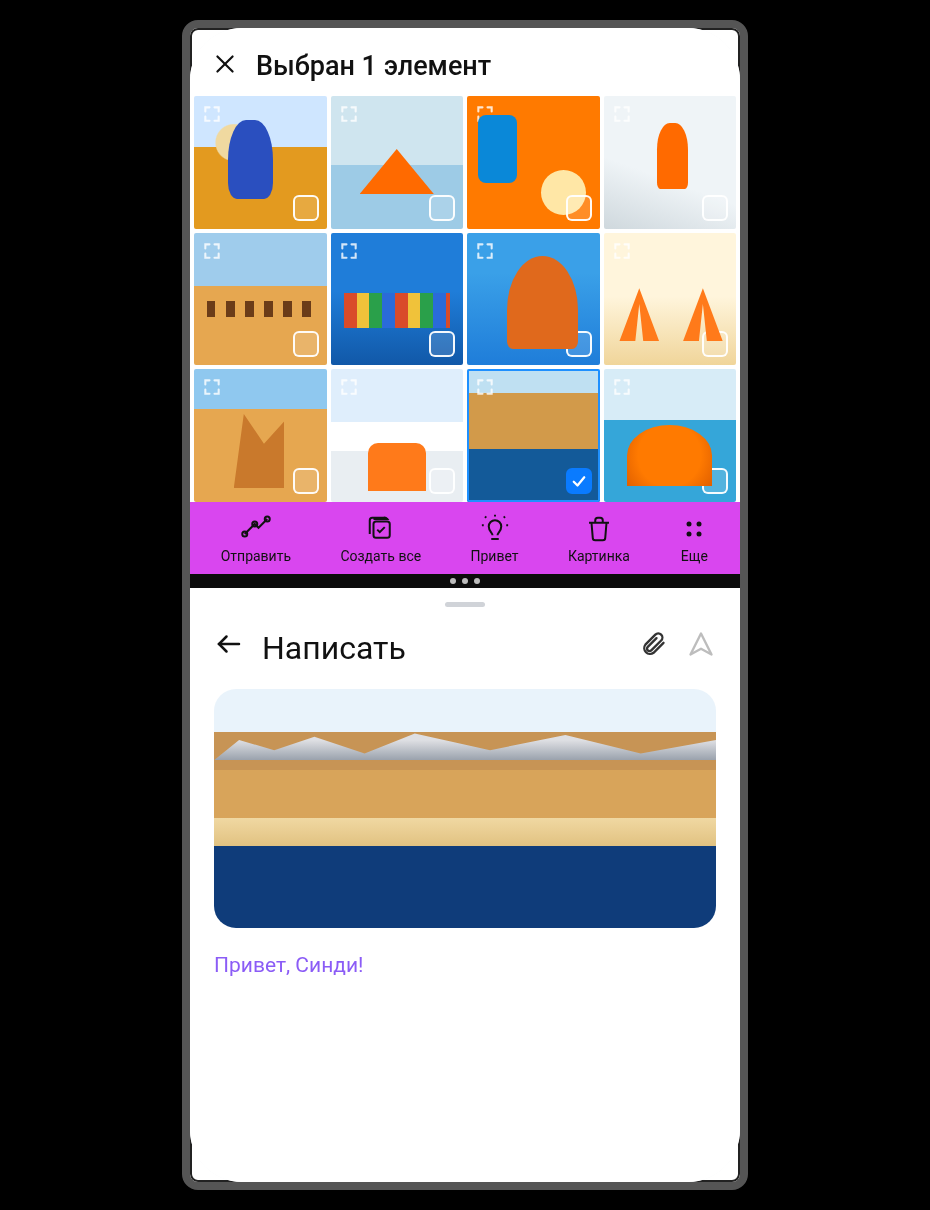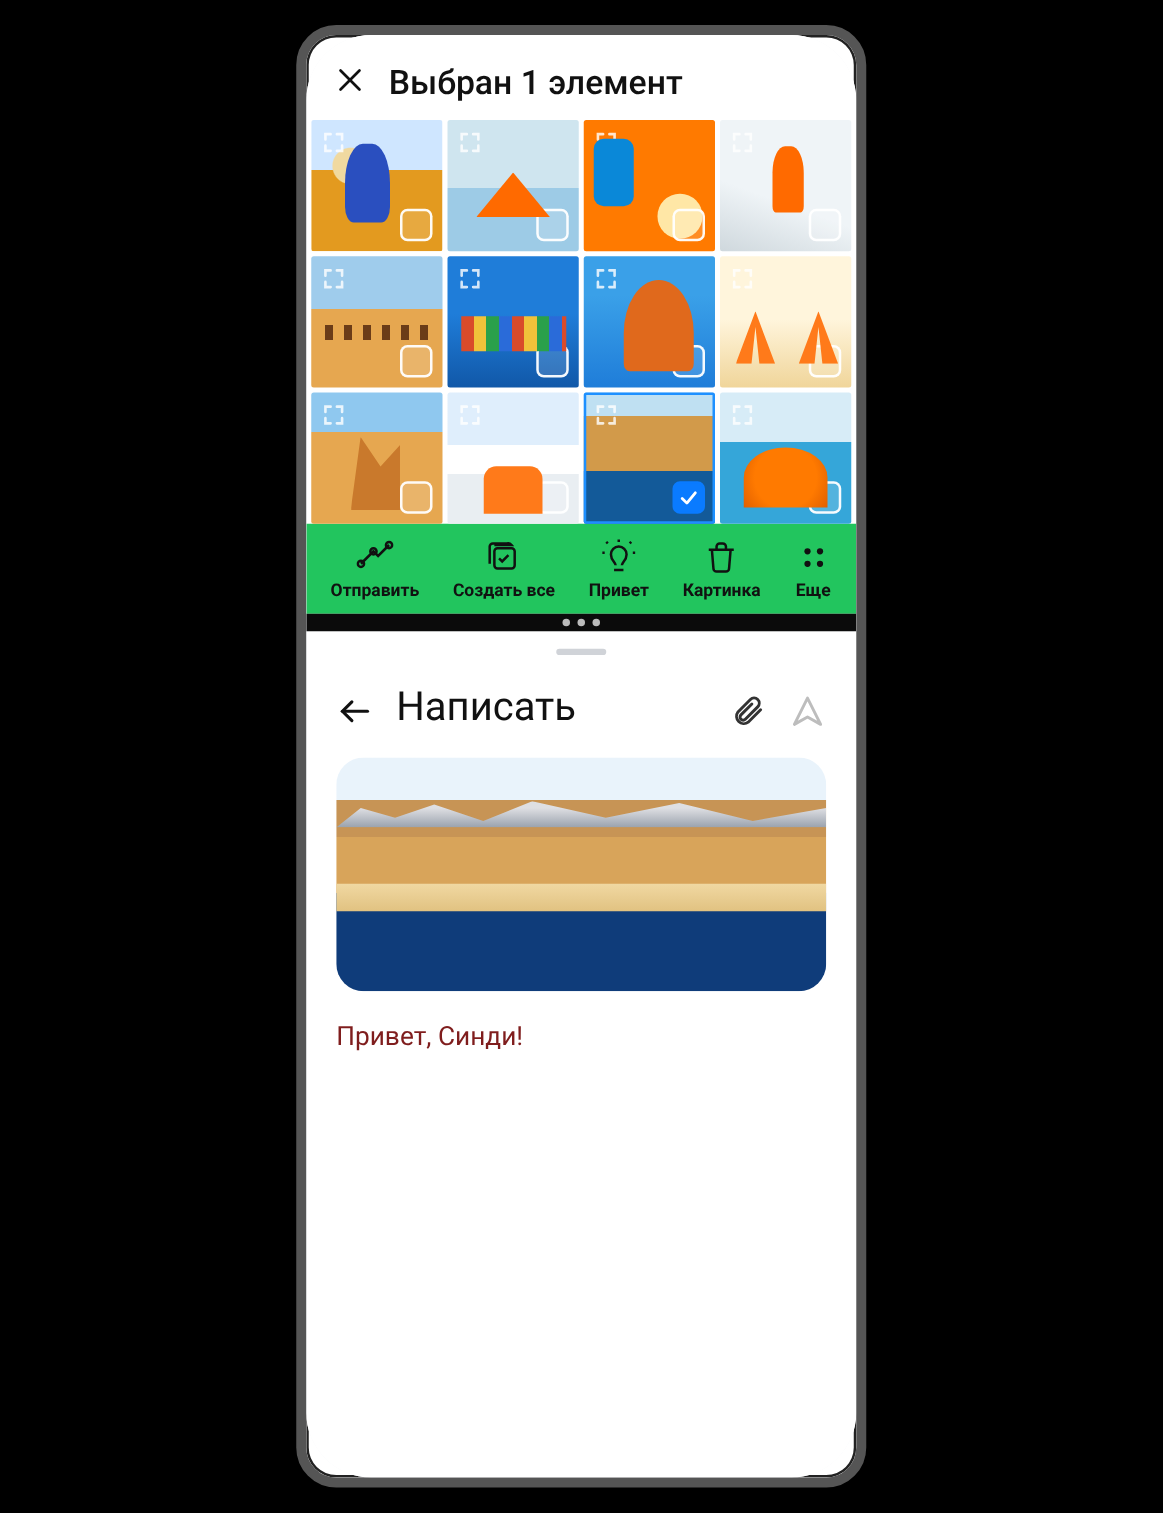--- a/index.html
+++ b/index.html
@@ -4,24 +4,24 @@
 <style>
   * { box-sizing: border-box; margin: 0; padding: 0; }
   body {
     width: 930px; height: 1210px;
     background: #000;
     font-family: -apple-system, "Segoe UI", Roboto, Arial, sans-serif;
     display: flex; align-items: center; justify-content: center;
     overflow: hidden;
   }
   .phone {
-    width: 456px; height: 1170px;
+    width: 566px; height: 1170px;
     background: #fff;
     border: 8px solid #555;
-    border-radius: 32px;
+    border-radius: 16px;
     position: relative;
     overflow: hidden;
     box-shadow: 0 0 0 2px #222 inset;
   }
   .screen {
     position: absolute; inset: 0; background: #f7f8fa;
     display: flex; flex-direction: column;
     border-radius: 52px; overflow: hidden;
   }
   
@@ -49,44 +49,44 @@
   .check {
     position: absolute; bottom: 8px; right: 8px;
     width: 26px; height: 26px; border-radius: 6px;
     border: 2px solid rgba(255,255,255,.95);
     background: rgba(255,255,255,.15);
   }
   .check.on { border-color: #0a7bff; background: #0a7bff; display:flex; align-items:center; justify-content:center; }
   .check.on svg { width: 18px; height: 18px; }
   .toolbar {
     display: flex; justify-content: space-around; align-items: flex-end;
-    padding: 12px 6px 10px 6px; background:#22c55e;font-weight:bold;
+    padding: 12px 6px 10px 6px; background:#d946ef;
   }
   .tb-item { display:flex; flex-direction:column; align-items:center; gap:4px; font-size:14px; color:#111; }
   .tb-item svg { width: 30px; height: 30px; }
   .divider {
     height: 14px; background: #0b0b0b; position: relative;
     display:flex; align-items:center; justify-content:center;
   }
   .divider .dots { display:flex; gap:6px; }
   .divider .dots span { width:6px; height:6px; border-radius:50%; background:#bbb; }
   
   .compose { flex:1; background:#fff; display:flex; flex-direction:column; padding: 0 24px 24px 24px; }
   .drag-handle { width:40px; height:5px; background:#d0d3d8; border-radius:3px; margin:14px auto 22px auto; }
-  .c-header { display:flex; align-items:flex-end; gap:18px; }
+  .c-header { display:flex; align-items:flex-start; gap:18px; }
   .c-header .spacer { flex:1; }
   .c-title { font-size: 32px; font-weight: 400; color:#111; }
   .c-header .ico { width:30px; height:30px; color:#444; display:flex; align-items:center; justify-content:center; }
   .c-header .ico.muted { color:#bdbdbd; }
   .attachment {
     margin-top: 22px; width: 100%; aspect-ratio: 2.1/1;
     border-radius: 22px; overflow:hidden; position:relative;
     background: linear-gradient(180deg,#fff 0%, #fff 6%, transparent 6%);
   }
-  .msg { margin-top: 22px; font-size: 21px; line-height: 1.45; color:#7f1d1d; }
+  .msg { margin-top: 22px; font-size: 21px; line-height: 1.45; color:#8b5cf6; }
   .msg p + p { margin-top: 2px; }
 
   
   .t0 { background:
         radial-gradient(circle at 30% 35%, #f0d9a0 0 14%, transparent 15%),
         linear-gradient(180deg,#cfe6ff 0 38%, #e39a1f 38% 100%); }
   .t0::after{content:"";position:absolute;left:26%;top:18%;width:34%;height:60%;
         background:#2a4fbf;border-radius:40% 40% 20% 20%/50% 50% 20% 20%;}
   .t1 { background: linear-gradient(180deg,#cfe5ef 0 52%, #9dcbe6 52% 100%); }
   .t1::after{content:"";position:absolute;left:22%;top:40%;width:56%;height:34%;

